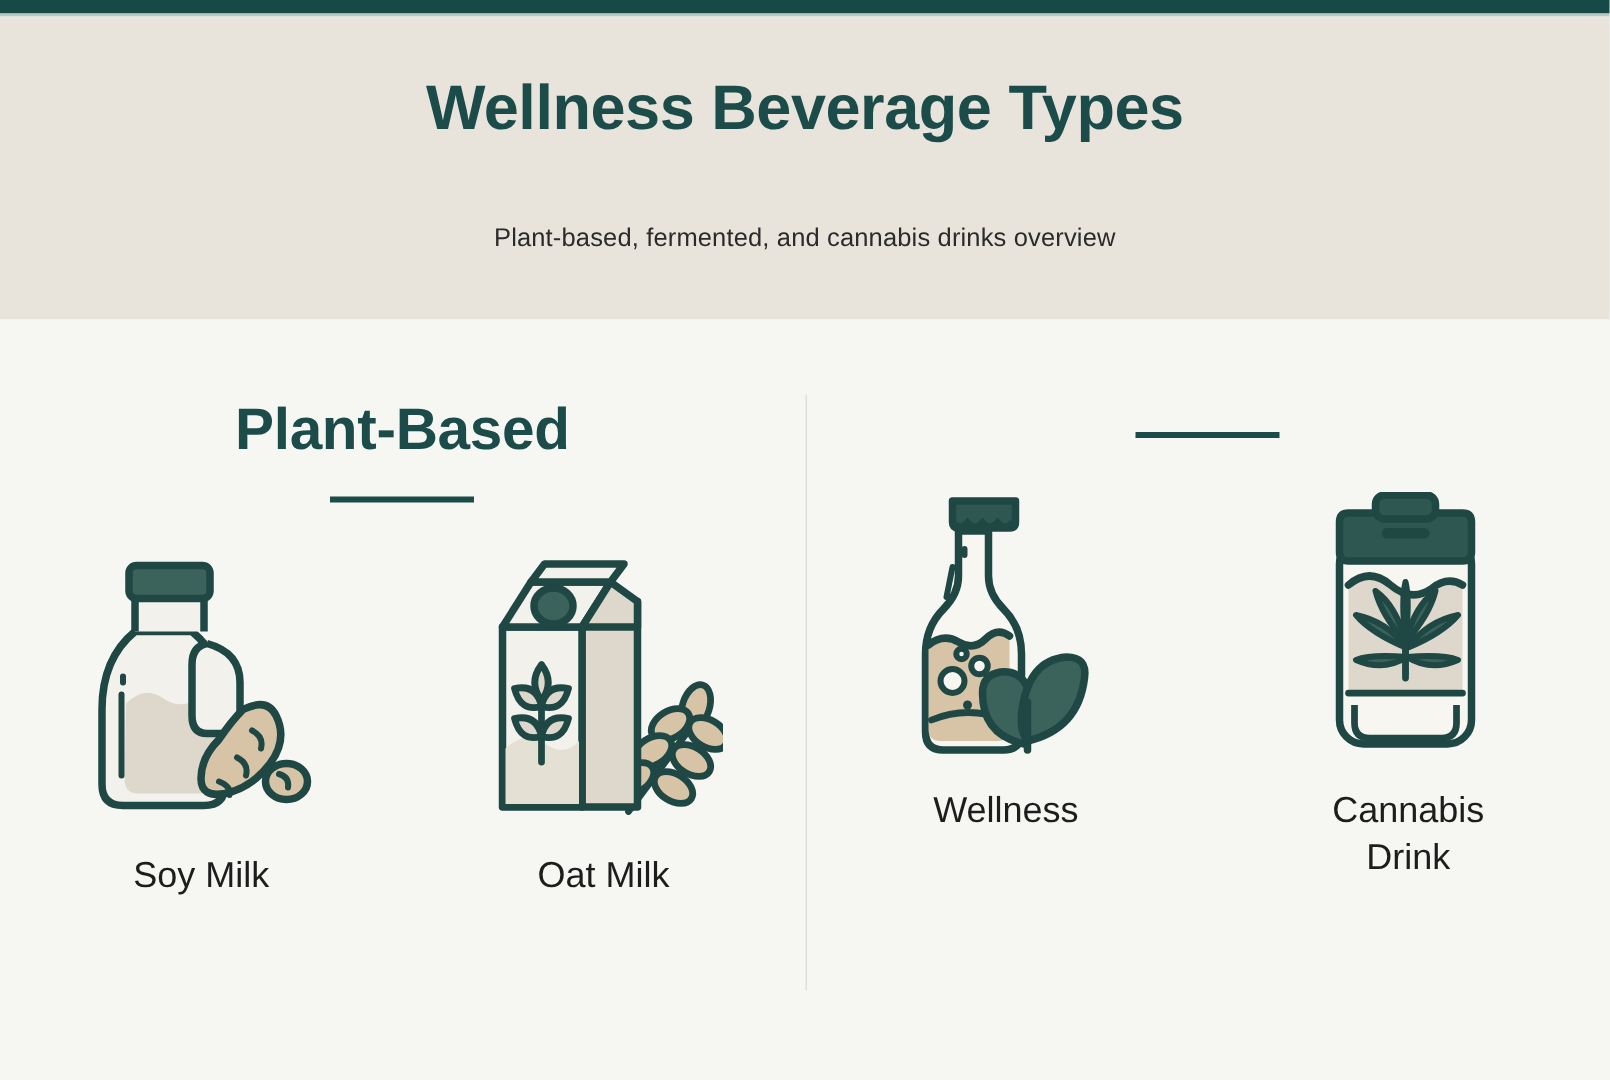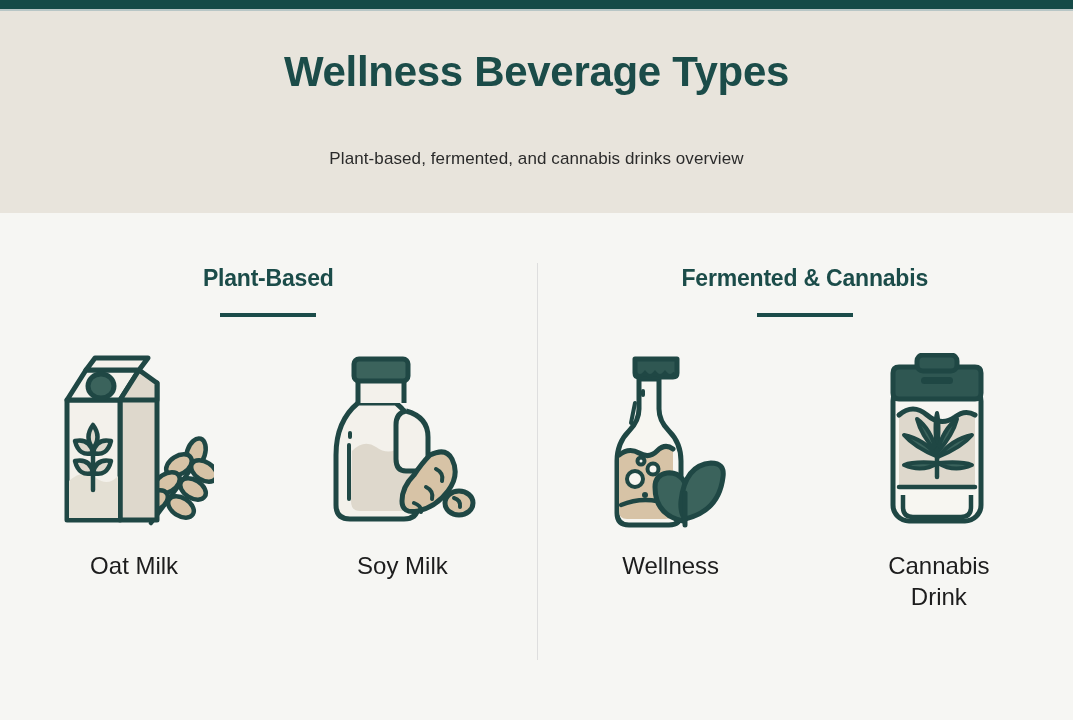--- a/index.html
+++ b/index.html
@@ -98,21 +98,21 @@
   .column {
     flex: 1 1 0;
     display: flex;
     flex-direction: column;
     align-items: center;
     padding-top: 53px;
     box-sizing: border-box;
   }
 
   .col-heading {
-    font-size: 23px;
+    font-size: 39px;
     font-weight: 700;
     color: #1b4c49;
     letter-spacing: -0.2px;
     margin: 0;
     text-align: center;
     line-height: 1.1;
   }
   .col-rule {
     width: 96px;
     height: 4px;
@@ -172,20 +172,53 @@
       <div class="column">
         <h2 class="col-heading">Plant-Based</h2>
         <div class="col-rule"></div>
 
         <div class="items">
 
           <div class="item">
             <div class="icon-wrap">
               <svg width="160" height="175" viewBox="0 0 160 175" fill="none">
 
+                <path d="M36 50 q-22 18 -22 52 v50 q0 14 14 14 h54 q14 0 14 -14 v-50 q0 -34 -22 -52 z" fill="#f3f1eb" stroke="#1f4744" stroke-width="5" stroke-linejoin="round"></path>
+
+                <path d="M30 98 q12 -12 24 -4 q14 10 26 -2 q8 -7 14 -2 v58 q0 10 -10 10 h-46 q-9 0 -9 -10 z" fill="#ded8cc"></path>
+
+                <path d="M36 50 L36 26 L82 26 L82 50" fill="#f3f1eb" stroke="#1f4744" stroke-width="5" stroke-linejoin="round"></path>
+
+                <rect x="32" y="6" width="54" height="22" rx="5" fill="#3b635c" stroke="#1f4744" stroke-width="5"></rect>
+
+                <path d="M84 58 q22 6 22 26 v22 q0 12 -12 12 h-10 q-10 0 -10 -12 v-34 q0 -12 10 -14" fill="#f3f1eb" stroke="#1f4744" stroke-width="5" stroke-linejoin="round"></path>
+
+                <g stroke="#1f4744" stroke-width="4" stroke-linecap="round">
+                  <path d="M27 92 L27 146"></path>
+                  <path d="M28 80 L28 84"></path>
+                </g>
+
+                <path d="M108 102 q16 -8 22 4 q8 16 -4 32 q-12 16 -30 20 q-16 3 -16 -10 q0 -14 12 -26 q8 -12 16 -20 Z" fill="#d7c3a6" stroke="#1f4744" stroke-width="5" stroke-linejoin="round"></path>
+                <g stroke="#1f4744" stroke-width="4" stroke-linecap="round" fill="none">
+                  <path d="M114 116 q8 4 6 12"></path>
+                  <path d="M104 134 q8 4 6 12"></path>
+                  <path d="M92 150 q8 3 7 9"></path>
+                </g>
+
+                <ellipse cx="137" cy="150" rx="14" ry="12" fill="#d7c3a6" stroke="#1f4744" stroke-width="5"></ellipse>
+                <path d="M132 145 q7 2 6 9" stroke="#1f4744" stroke-width="4" stroke-linecap="round" fill="none"></path>
+              </svg>
+            </div>
+            <div class="item-label">Soy Milk</div>
+          </div>
+
+          <div class="item">
+            <div class="icon-wrap">
+              <svg width="160" height="175" viewBox="0 0 160 175" fill="none">
+
                 <g stroke="#1f4744" stroke-width="4.5" stroke-linecap="round" stroke-linejoin="round">
                   <path d="M97 170 L140 112"></path>
                 </g>
                 <g fill="#d7c3a6" stroke="#1f4744" stroke-width="4.5" stroke-linejoin="round">
                   <ellipse cx="142" cy="100" rx="9" ry="15" transform="rotate(18 142 100)"></ellipse>
                   <ellipse cx="125" cy="112" rx="14" ry="9" transform="rotate(-32 125 112)"></ellipse>
                   <ellipse cx="150" cy="118" rx="14" ry="9" transform="rotate(32 150 118)"></ellipse>
                   <ellipse cx="113" cy="130" rx="14" ry="9" transform="rotate(-32 113 130)"></ellipse>
                   <ellipse cx="139" cy="136" rx="14" ry="9" transform="rotate(32 139 136)"></ellipse>
                   <ellipse cx="101" cy="148" rx="14" ry="9" transform="rotate(-32 101 148)"></ellipse>
@@ -212,58 +245,24 @@
                   <path d="M39 100 q-14 4 -18 -12 q15 -3 18 12 Z"></path>
                   <path d="M39 100 q14 4 18 -12 q-15 -3 -18 12 Z"></path>
                   <path d="M39 120 q-14 4 -18 -12 q15 -3 18 12 Z"></path>
                   <path d="M39 120 q14 4 18 -12 q-15 -3 -18 12 Z"></path>
                 </g>
               </svg>
             </div>
             <div class="item-label">Oat Milk</div>
           </div>
 
-          <div class="item">
-            <div class="icon-wrap">
-              <svg width="160" height="175" viewBox="0 0 160 175" fill="none">
-
-                <path d="M36 50 q-22 18 -22 52 v50 q0 14 14 14 h54 q14 0 14 -14 v-50 q0 -34 -22 -52 z" fill="#f3f1eb" stroke="#1f4744" stroke-width="5" stroke-linejoin="round"></path>
-
-                <path d="M30 98 q12 -12 24 -4 q14 10 26 -2 q8 -7 14 -2 v58 q0 10 -10 10 h-46 q-9 0 -9 -10 z" fill="#ded8cc"></path>
-
-                <path d="M36 50 L36 26 L82 26 L82 50" fill="#f3f1eb" stroke="#1f4744" stroke-width="5" stroke-linejoin="round"></path>
-
-                <rect x="32" y="6" width="54" height="22" rx="5" fill="#3b635c" stroke="#1f4744" stroke-width="5"></rect>
-
-                <path d="M84 58 q22 6 22 26 v22 q0 12 -12 12 h-10 q-10 0 -10 -12 v-34 q0 -12 10 -14" fill="#f3f1eb" stroke="#1f4744" stroke-width="5" stroke-linejoin="round"></path>
-
-                <g stroke="#1f4744" stroke-width="4" stroke-linecap="round">
-                  <path d="M27 92 L27 146"></path>
-                  <path d="M28 80 L28 84"></path>
-                </g>
-
-                <path d="M108 102 q16 -8 22 4 q8 16 -4 32 q-12 16 -30 20 q-16 3 -16 -10 q0 -14 12 -26 q8 -12 16 -20 Z" fill="#d7c3a6" stroke="#1f4744" stroke-width="5" stroke-linejoin="round"></path>
-                <g stroke="#1f4744" stroke-width="4" stroke-linecap="round" fill="none">
-                  <path d="M114 116 q8 4 6 12"></path>
-                  <path d="M104 134 q8 4 6 12"></path>
-                  <path d="M92 150 q8 3 7 9"></path>
-                </g>
-
-                <ellipse cx="137" cy="150" rx="14" ry="12" fill="#d7c3a6" stroke="#1f4744" stroke-width="5"></ellipse>
-                <path d="M132 145 q7 2 6 9" stroke="#1f4744" stroke-width="4" stroke-linecap="round" fill="none"></path>
-              </svg>
-            </div>
-            <div class="item-label">Soy Milk</div>
-          </div>
-
         </div>
       </div>
 
       <div class="column">
-        <h2 class="col-heading">Fermented &amp; Cannabis</h2>
         <div class="col-rule"></div>
 
         <div class="items">
 
           <div class="item">
             <div class="icon-wrap">
               <svg width="160" height="175" viewBox="0 0 160 175" fill="none">
 
                 <path d="M48 26 L48 56 q0 12 -10 22 q-12 12 -12 30 v52 q0 12 12 12 h40 q12 0 12 -12 v-52 q0 -18 -12 -30 q-10 -10 -10 -22 v-30 z" fill="#f7f6f1" stroke="#1f4744" stroke-width="5" stroke-linejoin="round"></path>
 

